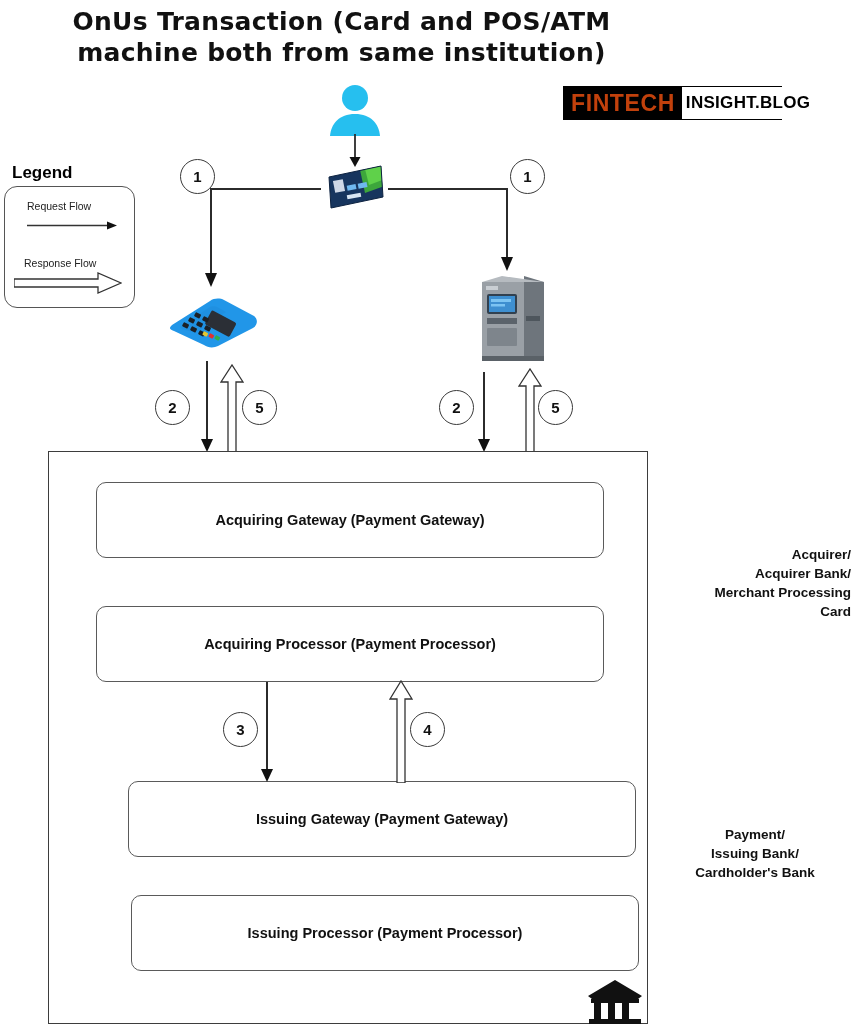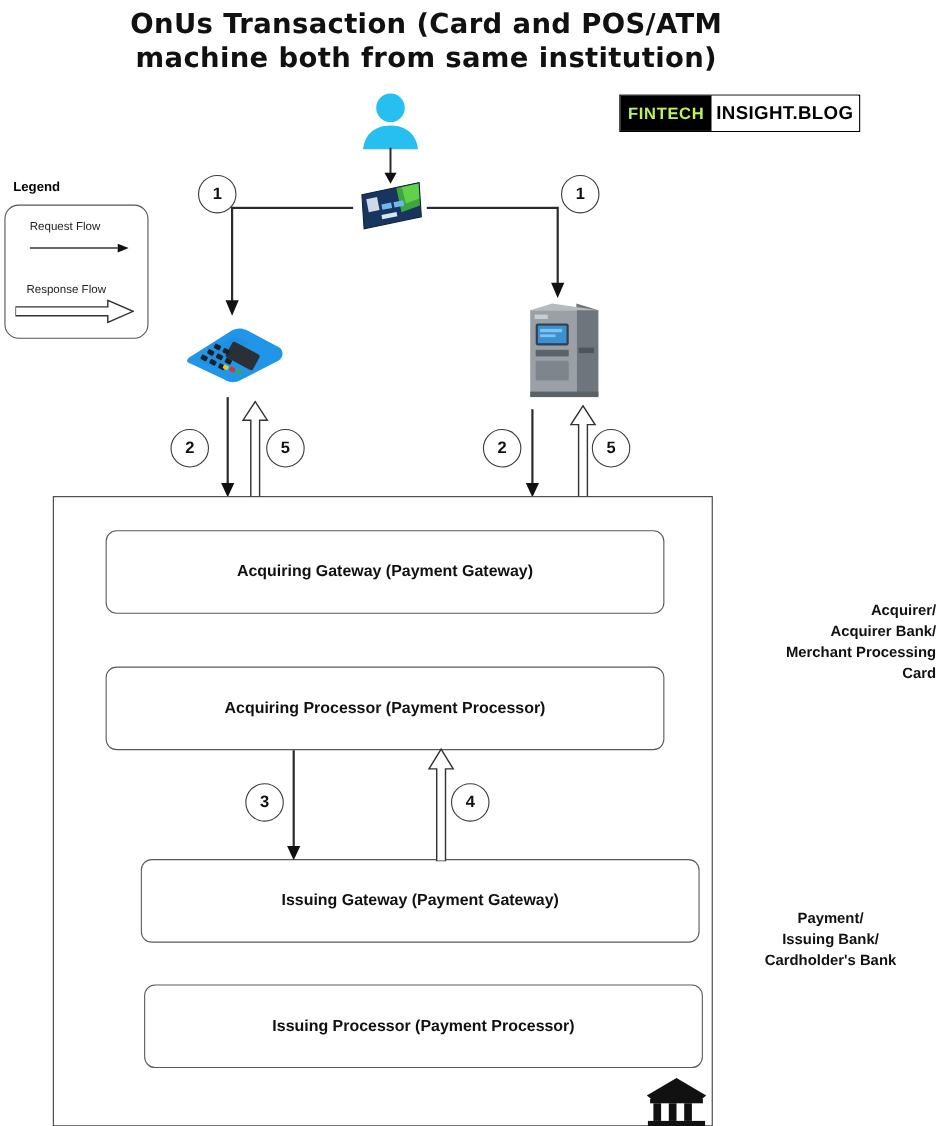--- a/index.html
+++ b/index.html
@@ -6,37 +6,37 @@
   body{width:862px;height:1024px;position:relative;overflow:hidden;
        font-family:"Liberation Sans",sans-serif;color:#000;}
 
   .abs{position:absolute;}
 
   
   #title{
     left:0;top:6px;width:683px;text-align:center;
     font-family:"DejaVu Sans",sans-serif;
     font-weight:bold;font-size:25px;line-height:31px;
-    letter-spacing:0.3px;color:#111;padding-left:46px;
+    letter-spacing:0.3px;color:#111;
   }
   #title .l2{display:block;}
 
   
   #logo{
     left:563px;top:86px;width:219px;height:34px;
     border:1px solid #000;background:#fff;
     display:flex;align-items:stretch;box-sizing:border-box;
   }
-  #logo .dark{background:#000;color:#bef264;display:flex;align-items:center;
-    padding:0 7px;font-weight:bold;font-size:15px;letter-spacing:0.6px;}
+  #logo .dark{background:#000;color:#c2410c;display:flex;align-items:center;
+    padding:0 7px;font-weight:bold;font-size:23px;letter-spacing:0.6px;}
   #logo .light{background:#fff;color:#000;display:flex;align-items:center;
     padding:0 4px;font-weight:bold;font-size:17px;letter-spacing:0.3px;}
 
   
-  #legend-label{left:12px;top:163px;font-size:12px;font-weight:bold;}
+  #legend-label{left:12px;top:163px;font-size:17px;font-weight:bold;}
   #legend-box{
     left:4px;top:186px;width:131px;height:122px;
     border:1px solid #555;border-radius:13px;background:#fff;box-sizing:border-box;
   }
   .legend-text{font-size:10.5px;color:#222;}
   #lg-req-text{left:27px;top:200px;}
   #lg-res-text{left:24px;top:257px;}
 
   
   #lg-req-arrow{left:27px;top:221px;width:90px;height:9px;}

